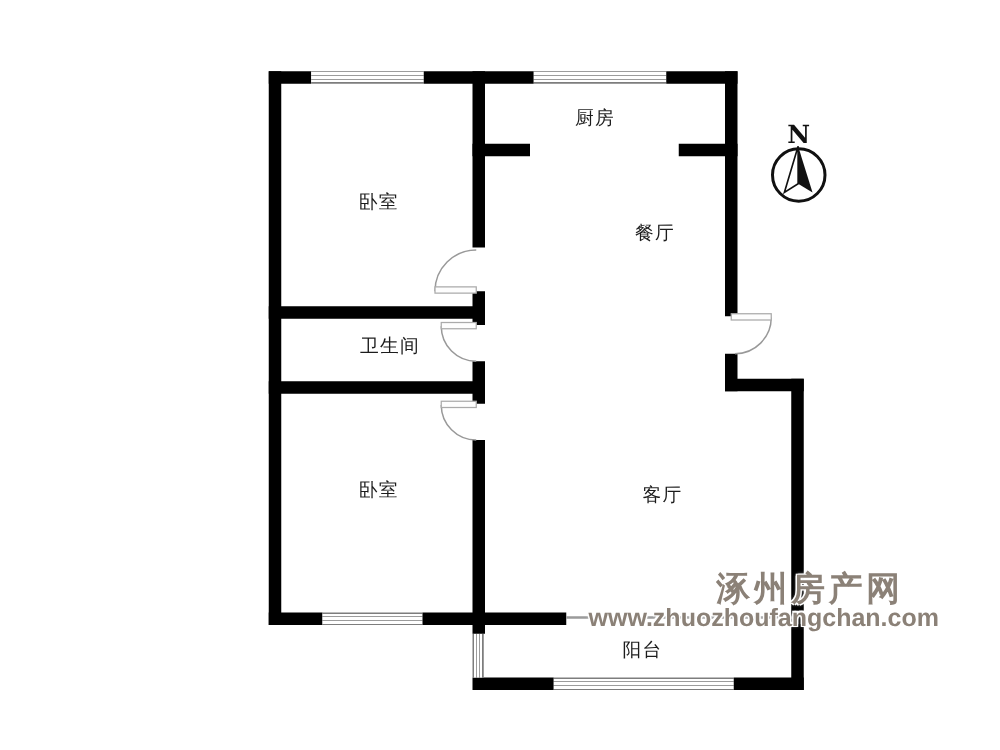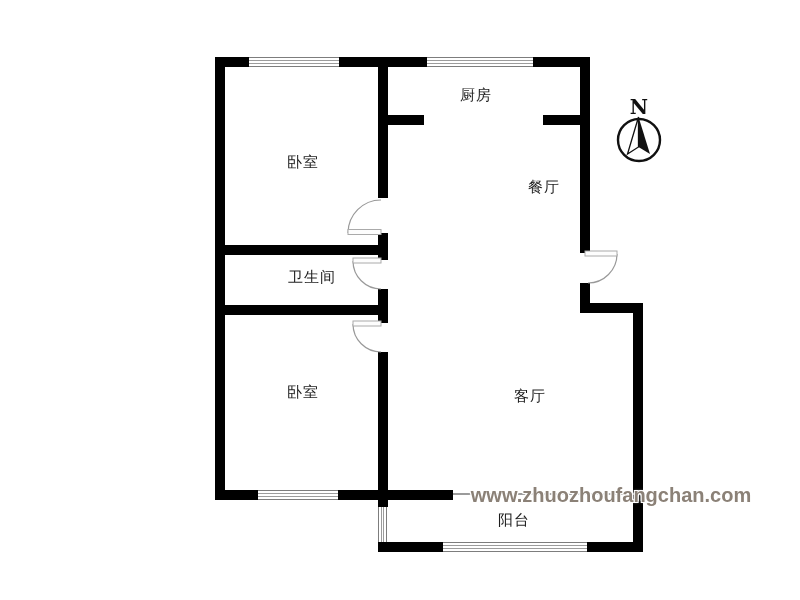--- a/index.html
+++ b/index.html
@@ -92,28 +92,29 @@
     </g>
 
     <g>
       <path d="M 617 254 A 29 29 0 0 1 588 283" fill="none" stroke="#999" stroke-width="1.2"></path>
       <rect x="585" y="251" width="32" height="5" fill="#fdfdfd" stroke="#aaa" stroke-width="1"></rect>
     </g>
   </svg>
 
   <span class="room-label" style="left:303px;top:162px">卧室</span>
   <span class="room-label" style="left:476px;top:95px">厨房</span>
-  <span class="room-label" style="left:544px;top:187px">餐厅</span>
+  <span class="room-label" style="left:524px;top:187px">餐厅</span>
   <span class="room-label" style="left:312px;top:277px">卫生间</span>
   <span class="room-label" style="left:303px;top:392px">卧室</span>
   <span class="room-label" style="left:530px;top:396px">客厅</span>
   <span class="room-label" style="left:514px;top:520px">阳台</span>
 
   <svg class="compass-svg" style="left:609px;top:93px" width="62" height="76" viewBox="0 0 62 76">
     <text x="30" y="21" text-anchor="middle" style="font-family:'DejaVu Serif','Liberation Serif',serif;font-size:20px;font-weight:bold;fill:#111">N</text>
     <circle cx="30" cy="47" r="21" fill="none" stroke="#111" stroke-width="2.4"></circle>
     <polygon points="29.5,24 18.5,61 29.5,54" fill="#ffffff" stroke="#111" stroke-width="1.3"></polygon>
     <polygon points="29.5,24 41,61 29.5,54" fill="#111"></polygon>
   </svg>
 
+  <div class="watermark site" style="left:648px;top:471px">涿州房产网</div>
   <div class="watermark url" style="left:611px;top:495px">www.zhuozhoufangchan.com</div>
 
 </div>
 
 </body></html>

